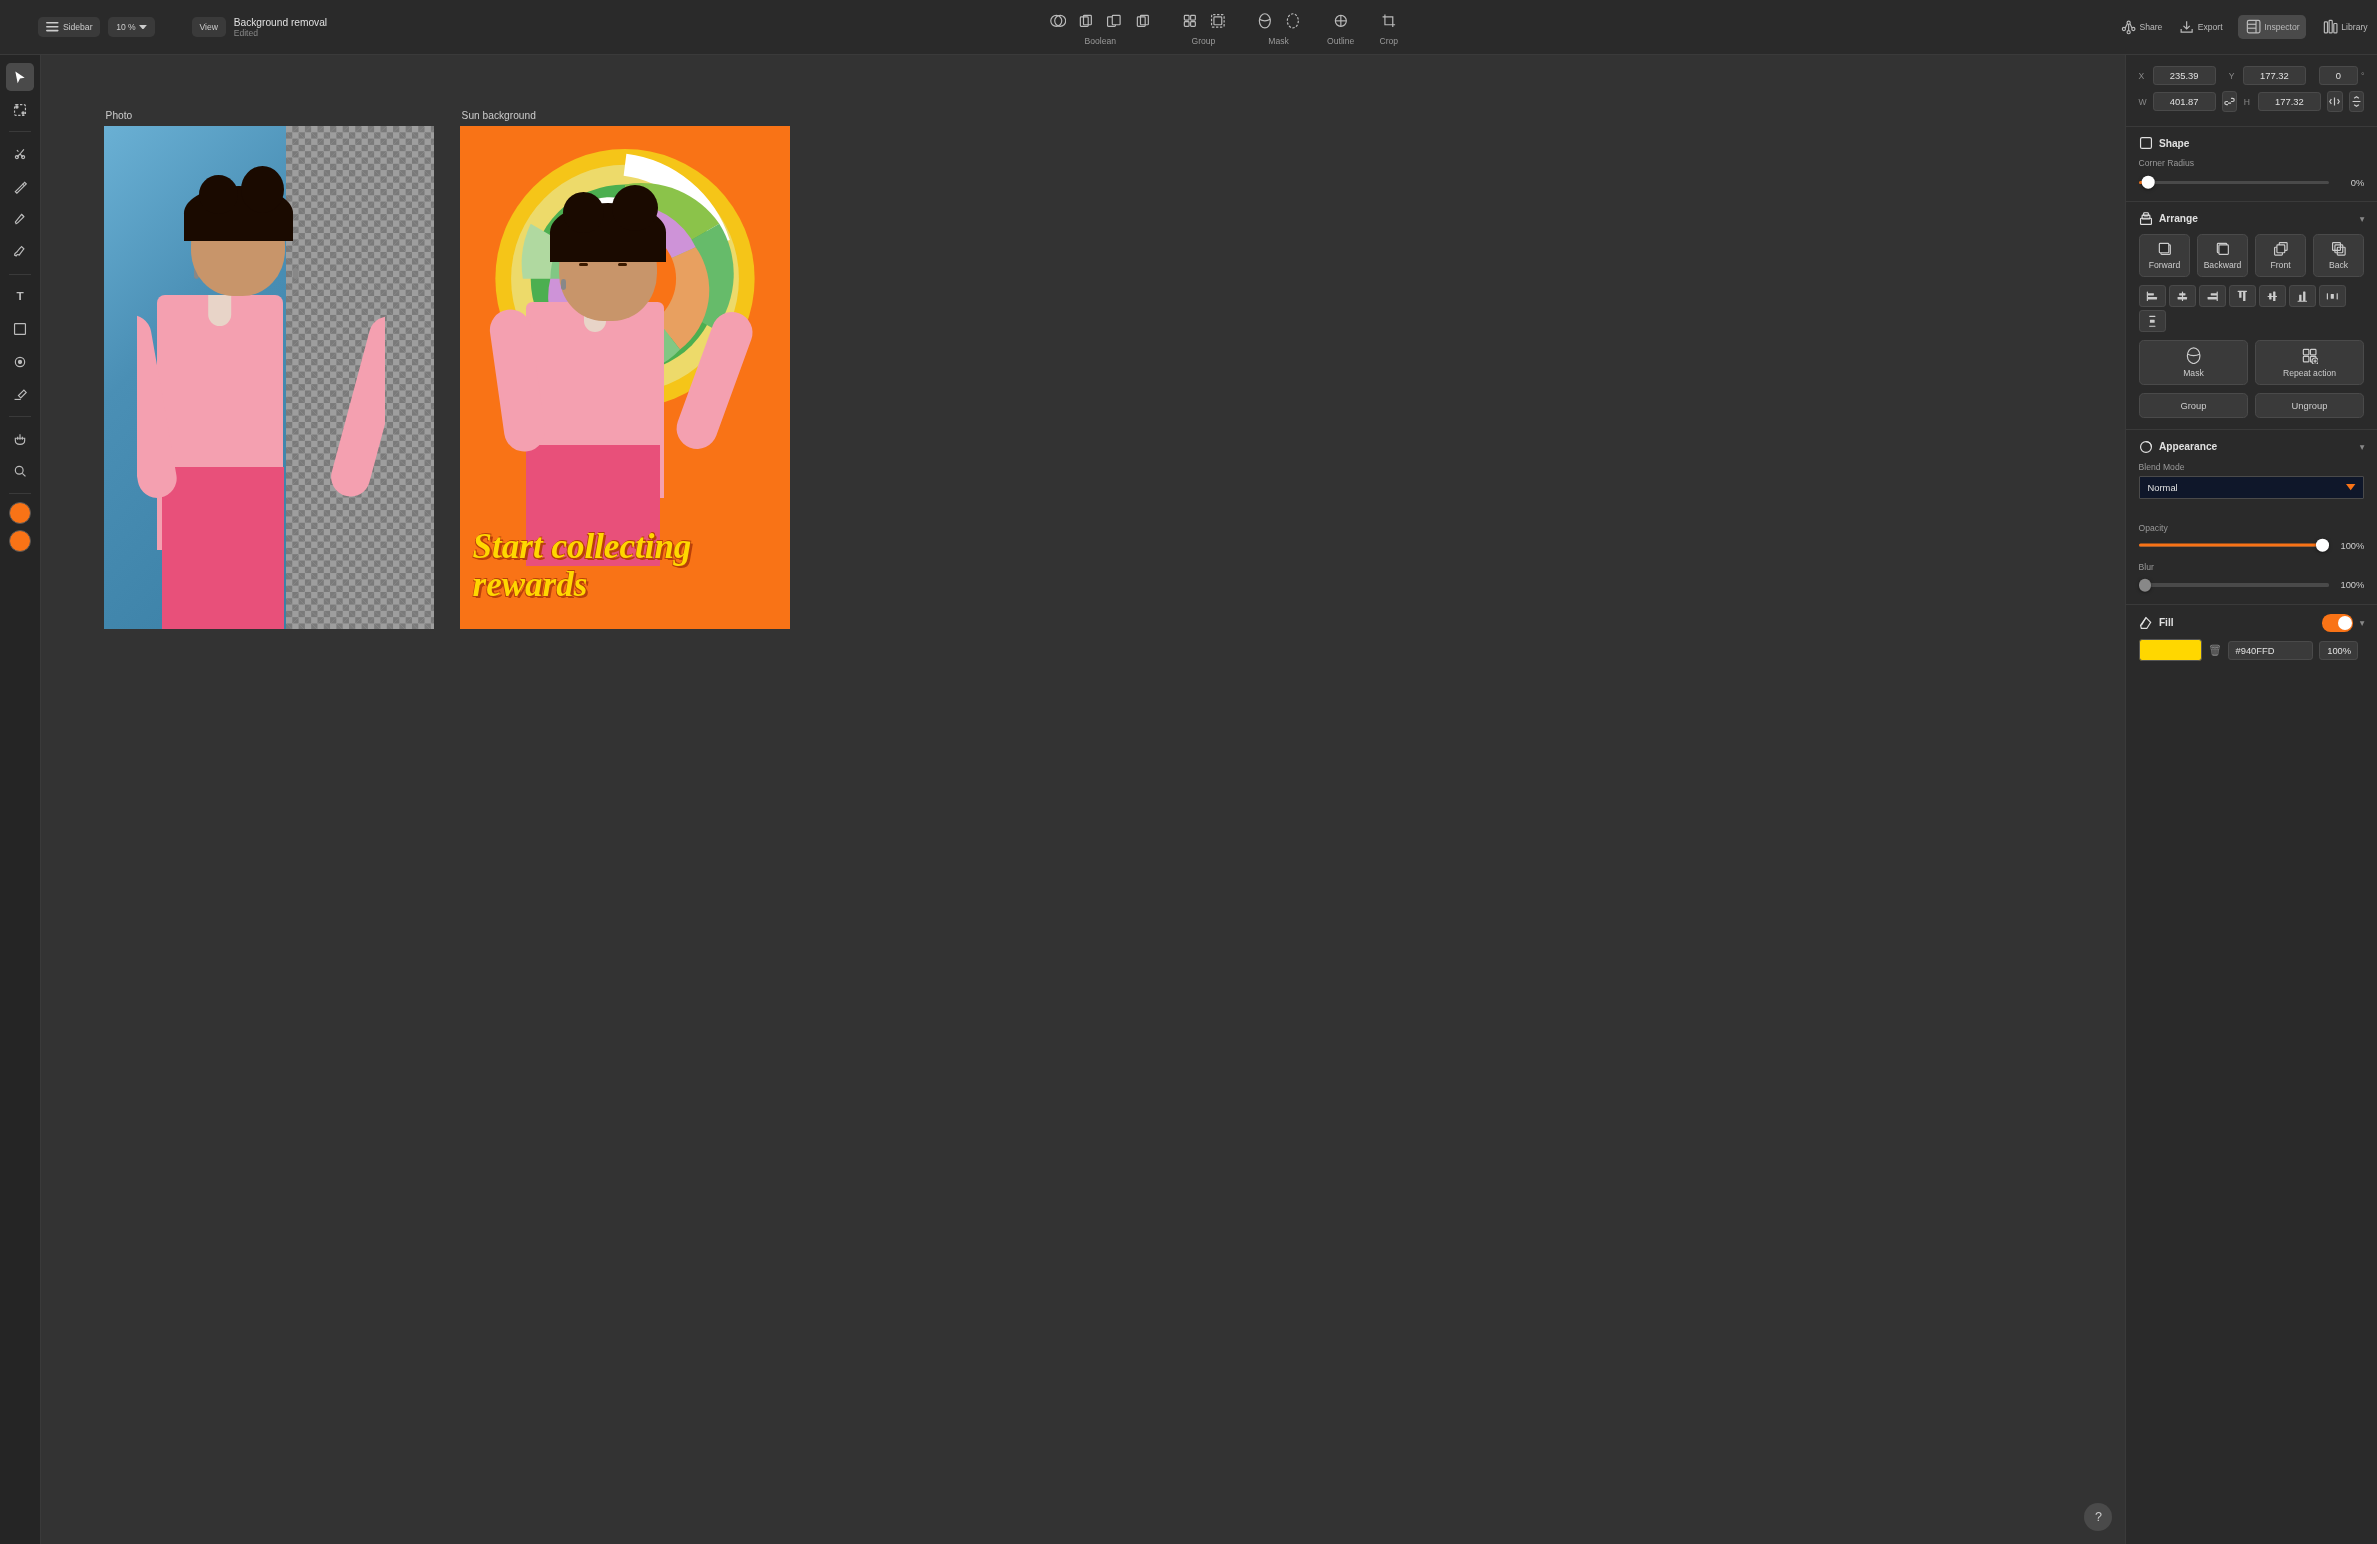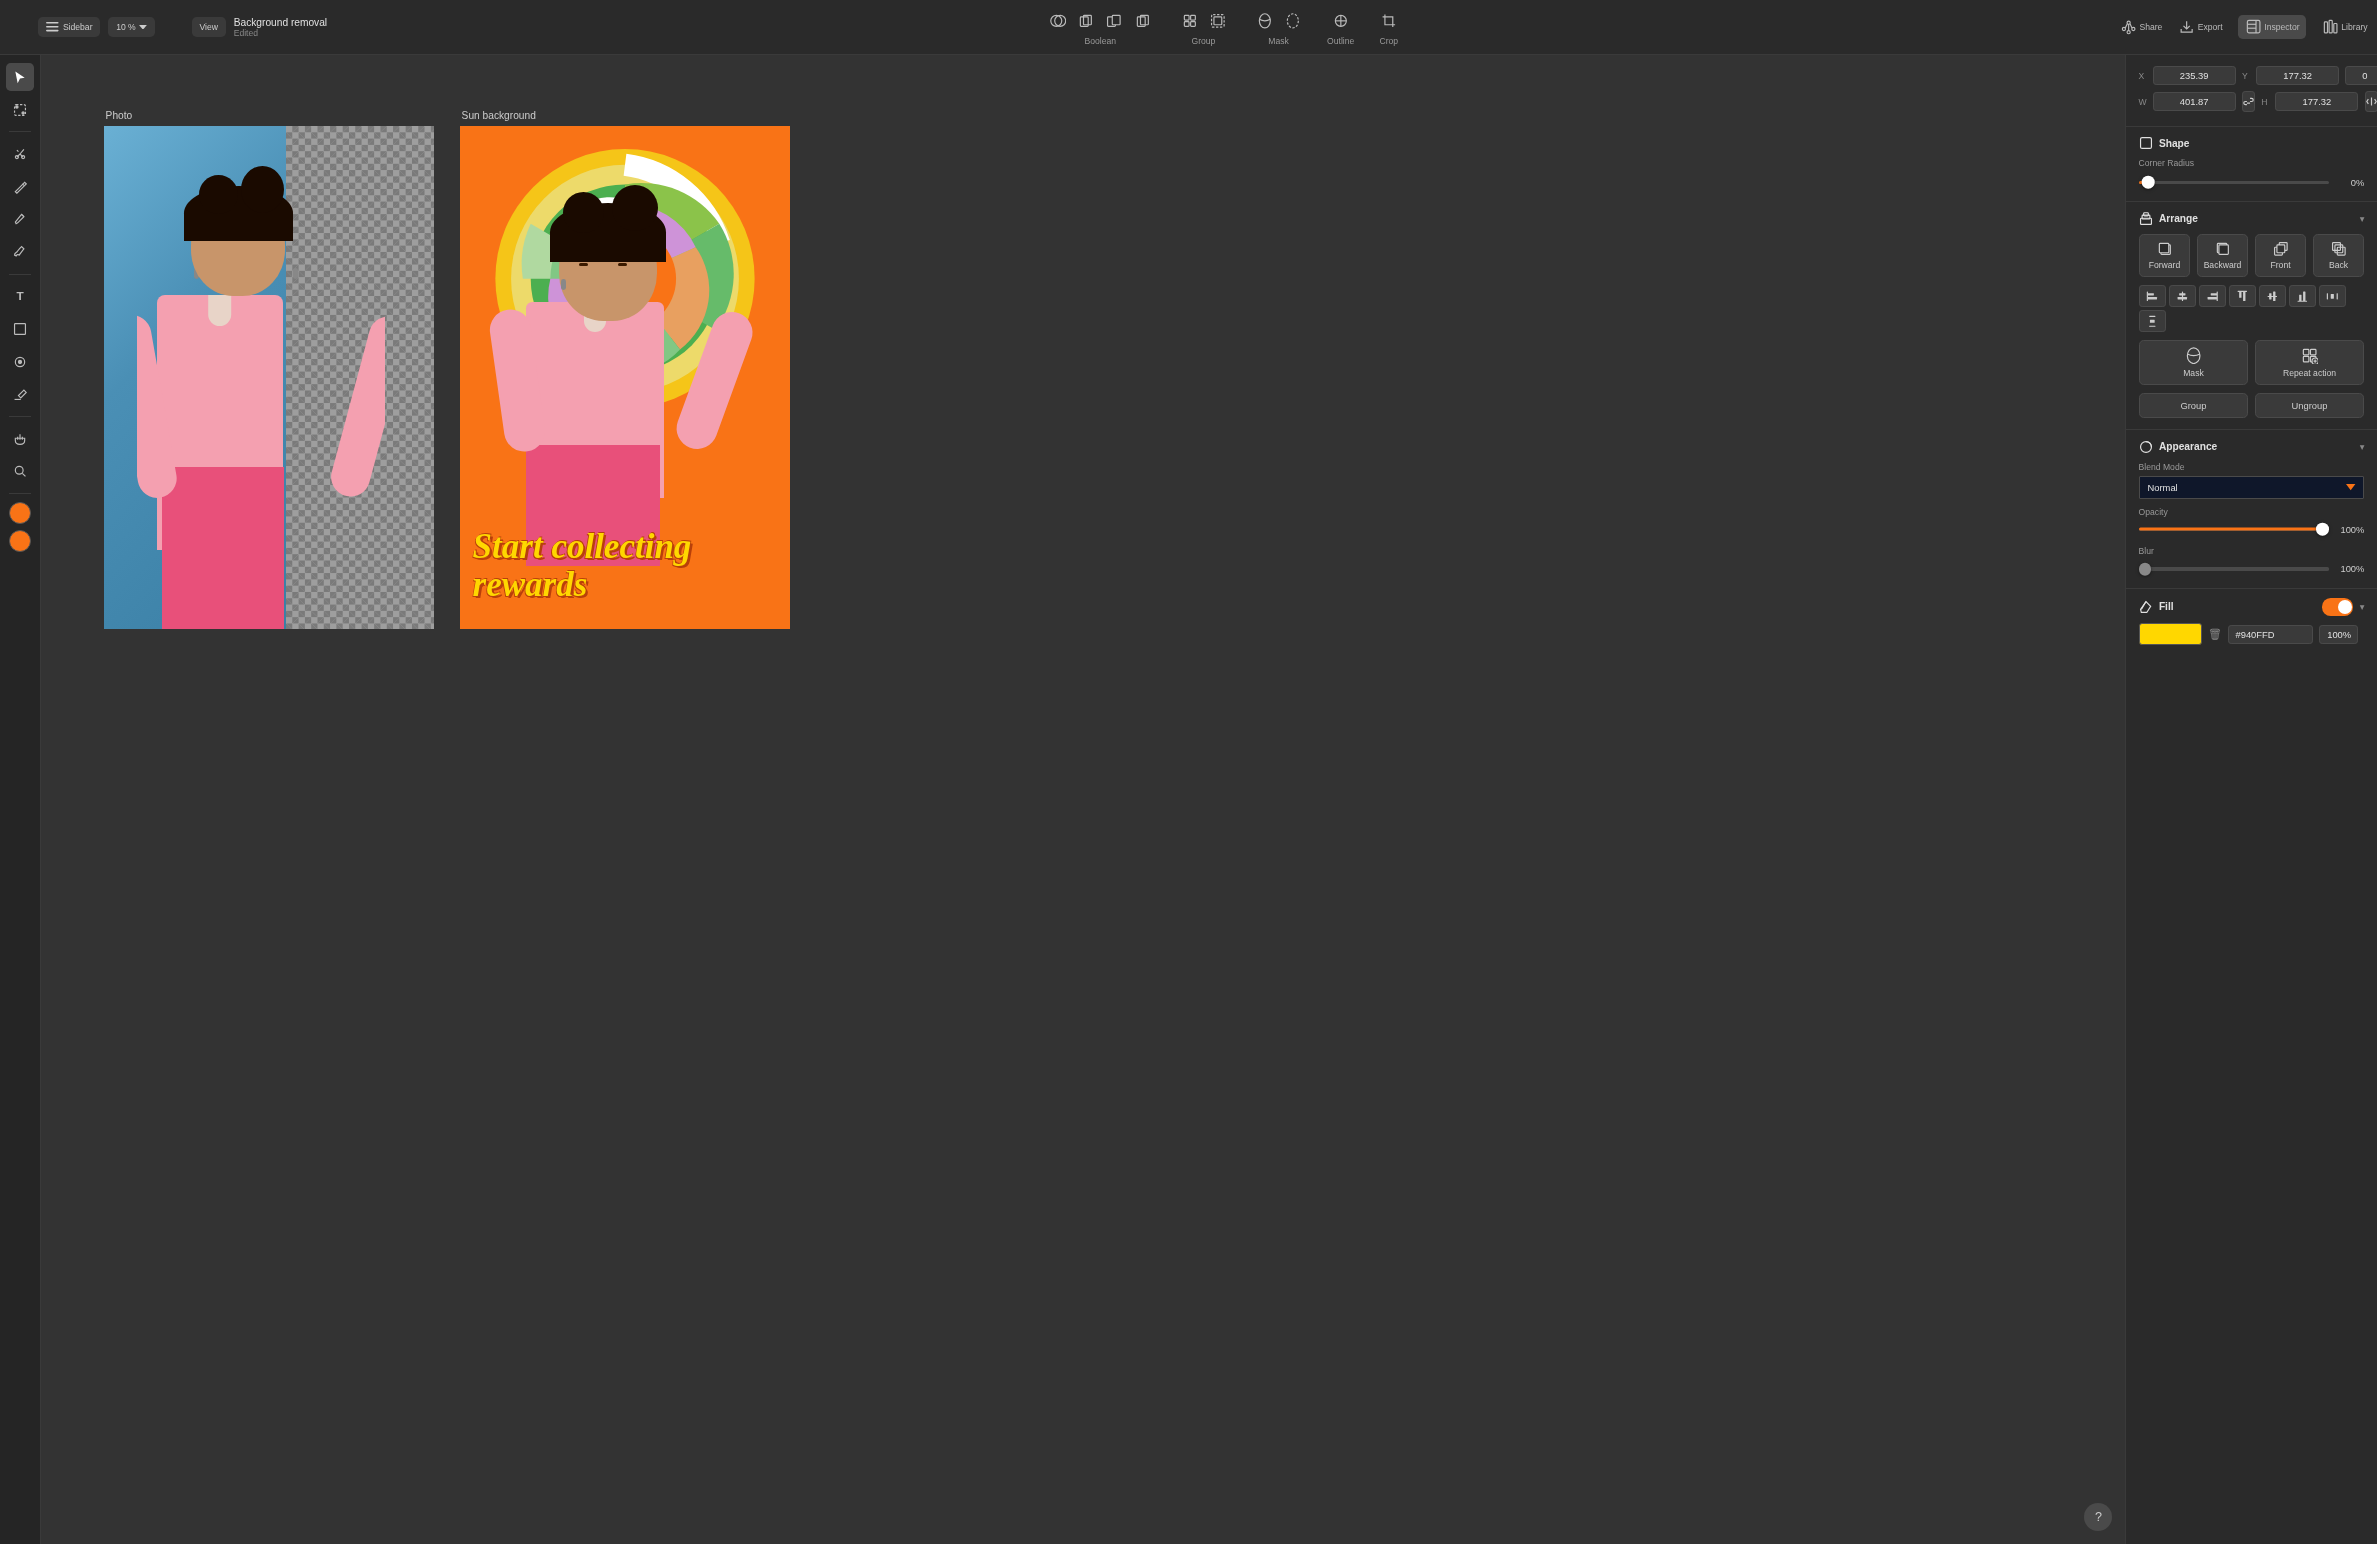--- a/index.html
+++ b/index.html
@@ -270,21 +270,21 @@
       color: #888;
       min-width: 11px;
     }
     .field-input {
       background: #3a3a3a;
       border: 0.8px solid #4a4a4a;
       border-radius: 3.1px;
       color: #e0e0e0;
       padding: 3.1px 4.7px;
       font-size: 9.4px;
-      width: 83px;
+      width: 63px;
       text-align: center;
     }
     .flip-btn {
       background: #3a3a3a;
       border: 0.8px solid #4a4a4a;
       border-radius: 3.1px;
       color: #ccc;
       width: 22px;
       height: 20.4px;
       cursor: pointer;
@@ -470,21 +470,21 @@
       font-size: 9.4px;
     }
 
     
     .appearance-section {
       border-bottom: 0.8px solid #3a3a3a;
       padding-bottom: 11px;
     }
     .blend-mode-row {
       padding: 0 12.6px;
-      margin-bottom: 8px;
+      margin-bottom: 24px;
     }
     .blend-label { font-size: 8.6px; color: #999; margin-bottom: 4.7px; }
     .blend-select {
       width: 100%;
       background: #0f172a;
       border: 0.8px solid #4a4a4a;
       border-radius: 1px;
       color: #e0e0e0;
       padding: 4.7px 7.9px;
       font-size: 9.4px;

